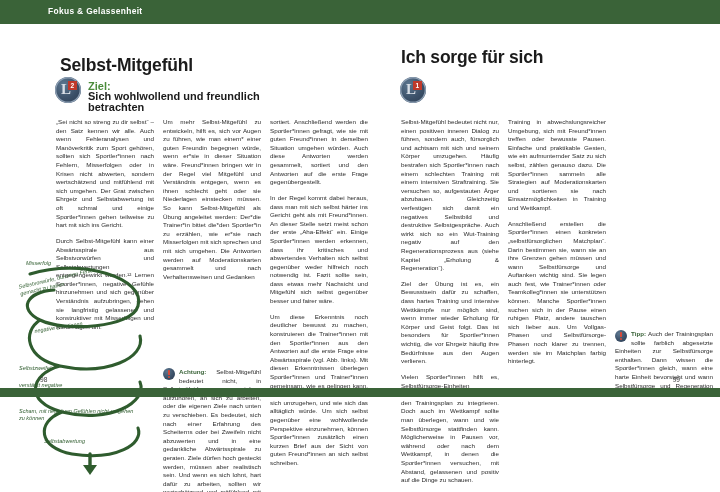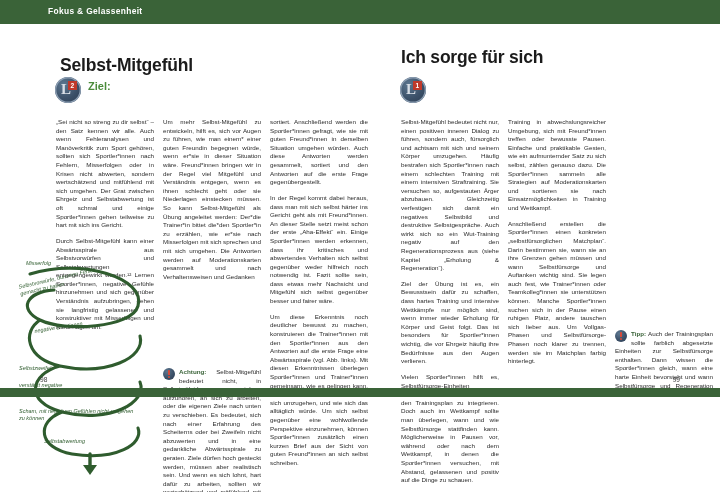--- a/index.html
+++ b/index.html
@@ -204,20 +204,21 @@
 
   <div class="chapter-title" id="title-left">Selbst-Mitgefühl</div>
 
   <div class="goal-row" id="goal-left">
     <div class="badge">
       <span class="l-glyph">L</span>
       <span class="num-flag">2</span>
     </div>
     <div class="goal-text">
       <span class="goal-label">Ziel:</span><br>
+      <span>Sich wohlwollend und freundlich betrachten</span>
     </div>
   </div>
 
   <div class="col" id="col-l1">
     <p>„Sei nicht so streng zu dir selbst“ – den Satz kennen wir alle. Auch wenn Fehleranalysen und Manöverkritik zum Sport gehören, sollten sich Sportler*innen nach Fehlern, Misserfolgen oder in Krisen nicht abwerten, sondern wertschätzend und mitfühlend mit sich umgehen. Der Grat zwischen Ehrgeiz und Selbstabwertung ist oft schmal und einige Sportler*innen gehen teilweise zu hart mit sich ins Gericht.</p>
     <p>Durch Selbst-Mitgefühl kann einer Abwärtsspirale aus Selbstvorwürfen und Selbstabwertungen entgegengewirkt werden.¹² Lernen Sportler*innen, negative Gefühle hinzunehmen und sich gegenüber Verständnis aufzubringen, gehen sie langfristig gelassener und konstruktiver mit Misserfolgen und Niederlagen um.</p>
   </div>
 
   <div class="col" id="col-l2">
     <p>Um mehr Selbst-Mitgefühl zu entwickeln, hilft es, sich vor Augen zu führen, wie man einem* einer guten Freundin begegnen würde, wenn er*sie in dieser Situation wäre. Freund*innen bringen wir in der Regel viel Mitgefühl und Verständnis entgegen, wenn es ihnen schlecht geht oder sie Niederlagen einstecken müssen. So kann Selbst-Mitgefühl als Übung angeleitet werden: Der*die Trainer*in bittet die*den Sportler*in zu erzählen, wie er*sie nach Misserfolgen mit sich sprechen und mit sich umgehen. Die Antworten werden auf Moderationskarten gesammelt und nach Verhaltensweisen und Gedanken</p>

